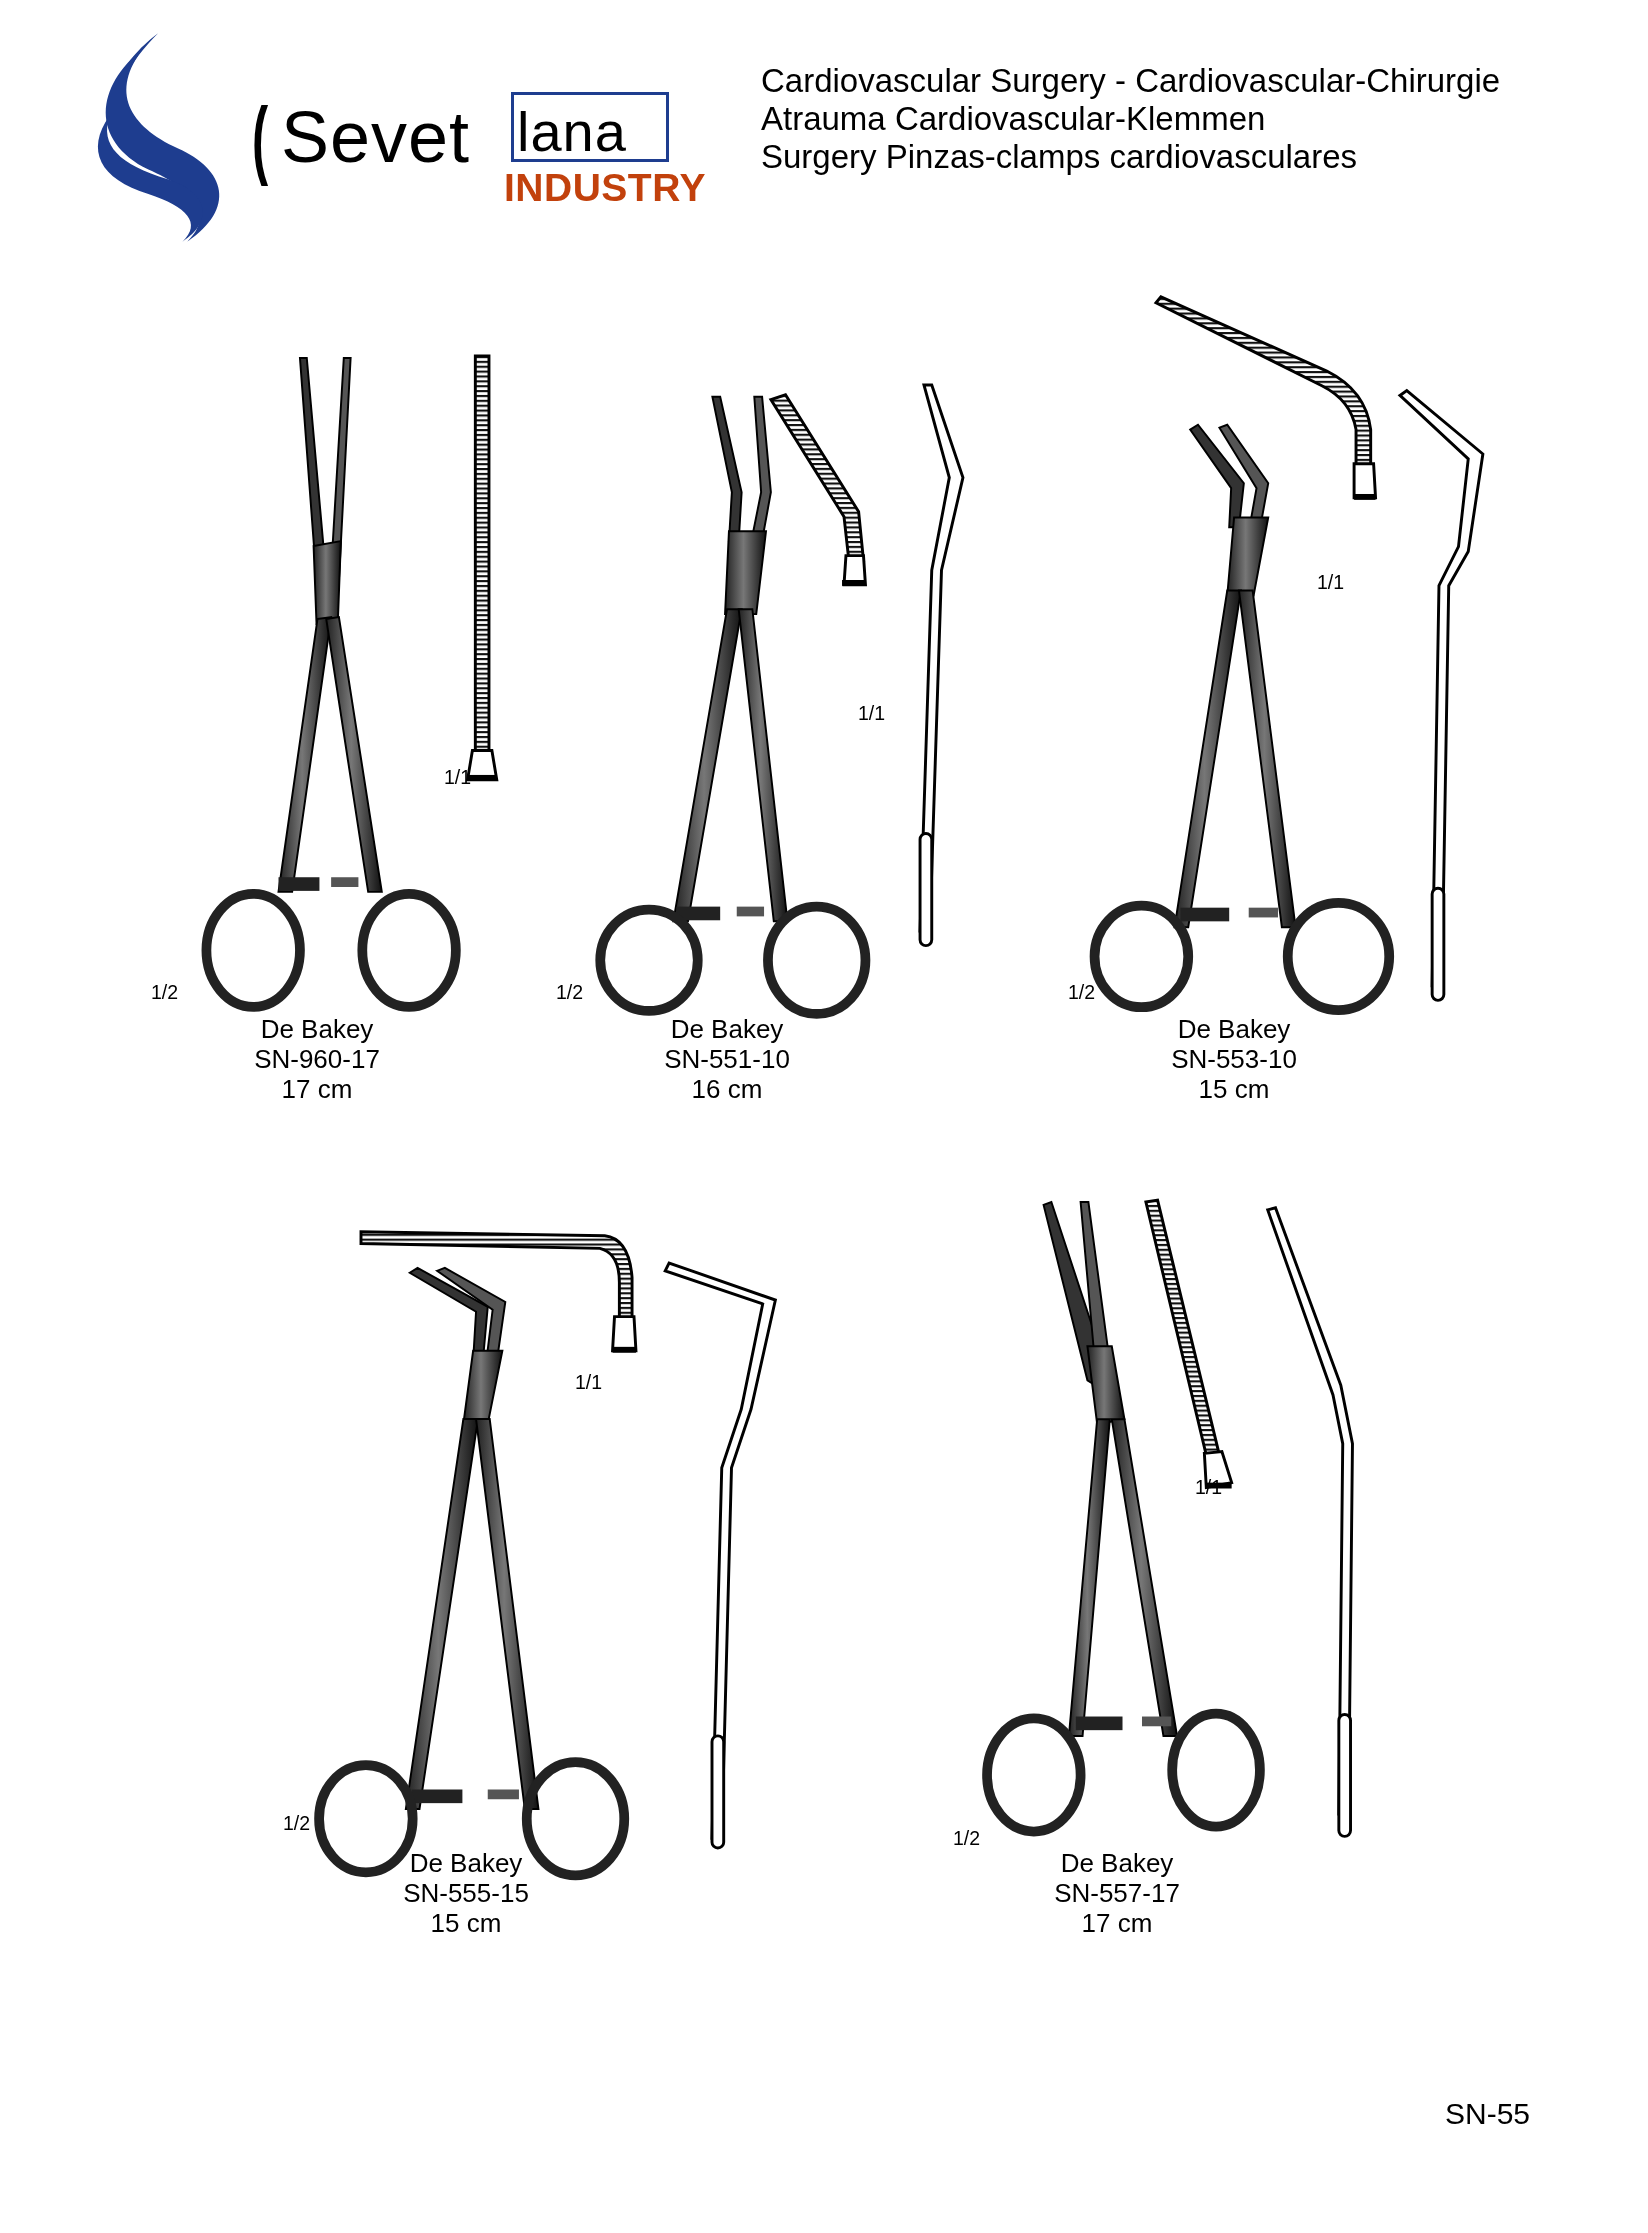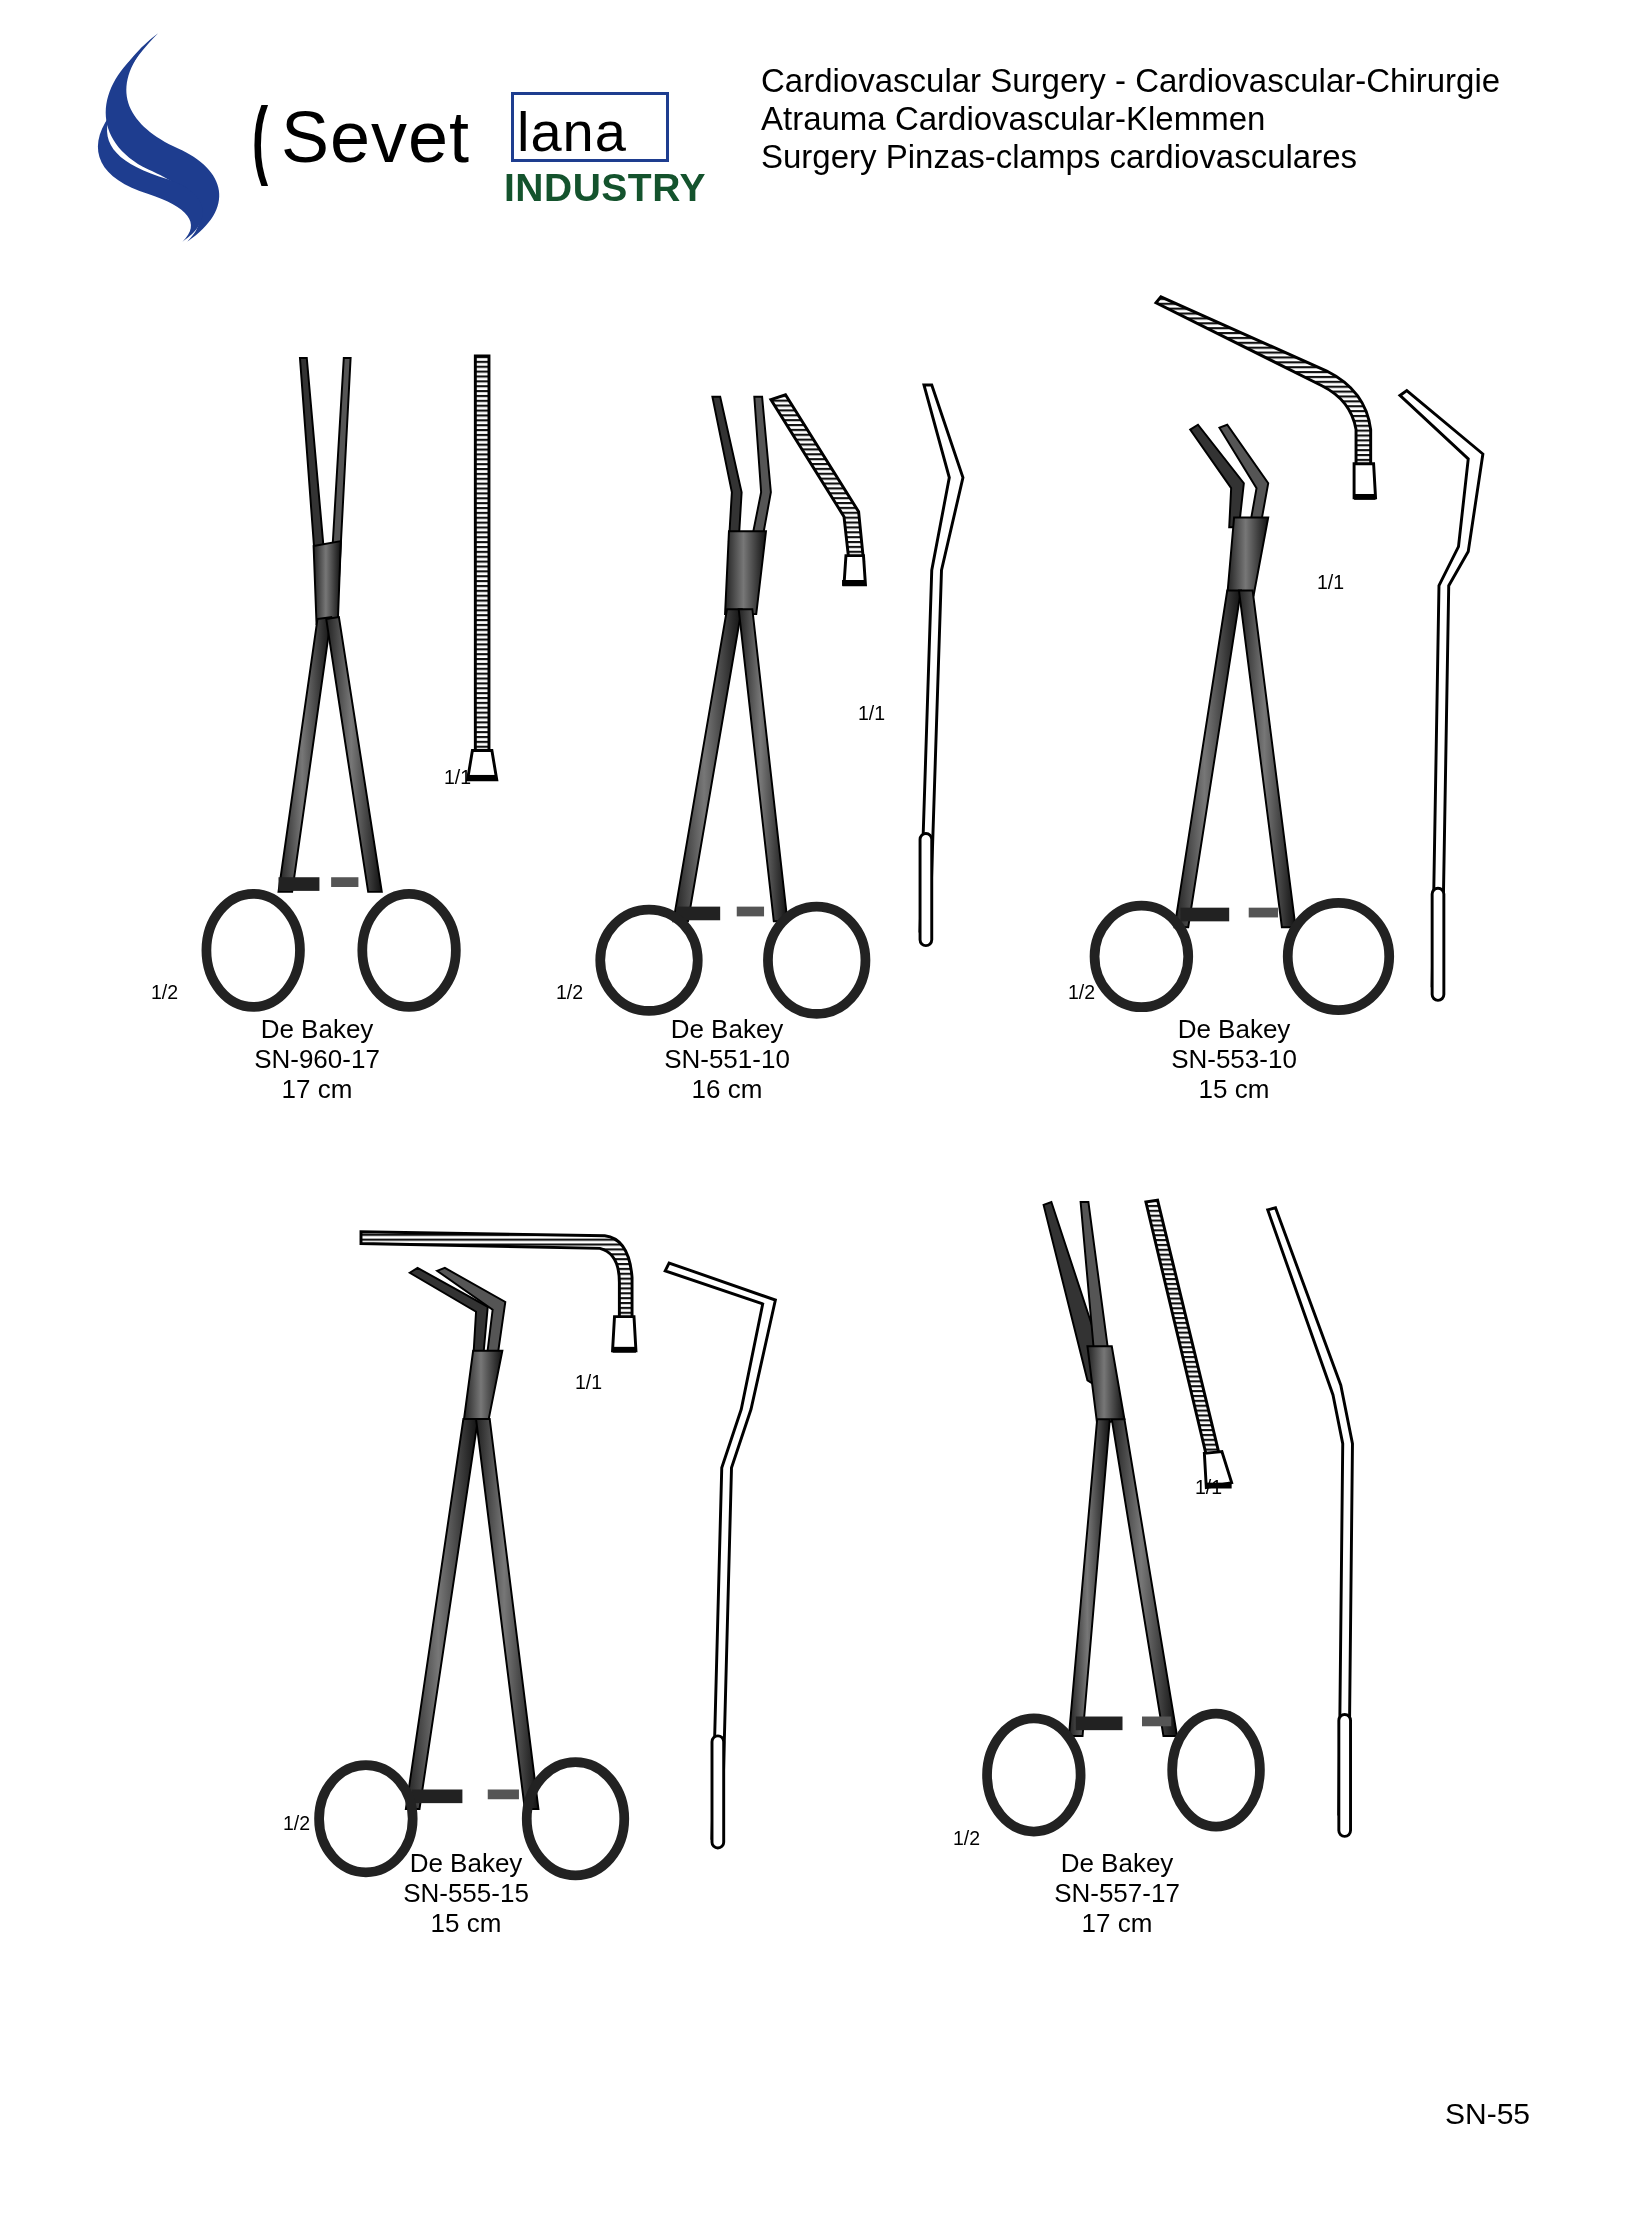--- a/index.html
+++ b/index.html
@@ -6,21 +6,21 @@
   body { width: 1648px; height: 2233px; position: relative; overflow: hidden;
          font-family: "Liberation Sans", sans-serif; color: #000; }
   .abs { position: absolute; }
   
   .logo-mark { left: 90px; top: 33px; width: 146px; height: 209px; }
   .brand-wrap { left: 252px; top: 88px; width: 439px; height: 127px; }
   .brand-paren { left: 0; top: 5.9px; font-size: 88px; line-height: 88px; font-weight: 700; transform: scaleX(0.55); transform-origin: left top; }
   .brand-sevet { left: 29px; top: 9.8px; font-size: 72px; line-height: 78px; letter-spacing: 1px; }
   .brand-box { left: 259px; top: 3.9px; width: 158px; height: 70px; border: 3.9px solid #1e3d8f; box-sizing: border-box; }
   .brand-lana { left: 265px; top: 9.8px; font-size: 56px; line-height: 68px; letter-spacing: 1px; }
-  .brand-industry { left: 252px; top: 80px; font-size: 39px; line-height: 39px; font-weight: 700; color: #14532d; letter-spacing: 0.5px; }
+  .brand-industry { left: 252px; top: 80px; font-size: 39px; line-height: 39px; font-weight: 700; color: #c2410c; letter-spacing: 0.5px; }
   .titles { left: 727px; top: 62px; }
   .titles div { font-size: 33px; line-height: 38px; white-space: nowrap; margin-left: 34px; }
   
   .caption { text-align: center; font-size: 26px; line-height: 30px; width: 234px; }
   .scale { font-size: 19.5px; line-height: 19.5px; }
   .page-no { left: 1445px; top: 2097px; font-size: 30px; }
   svg { overflow: visible; }
 </style>
 </head>
 <body>

